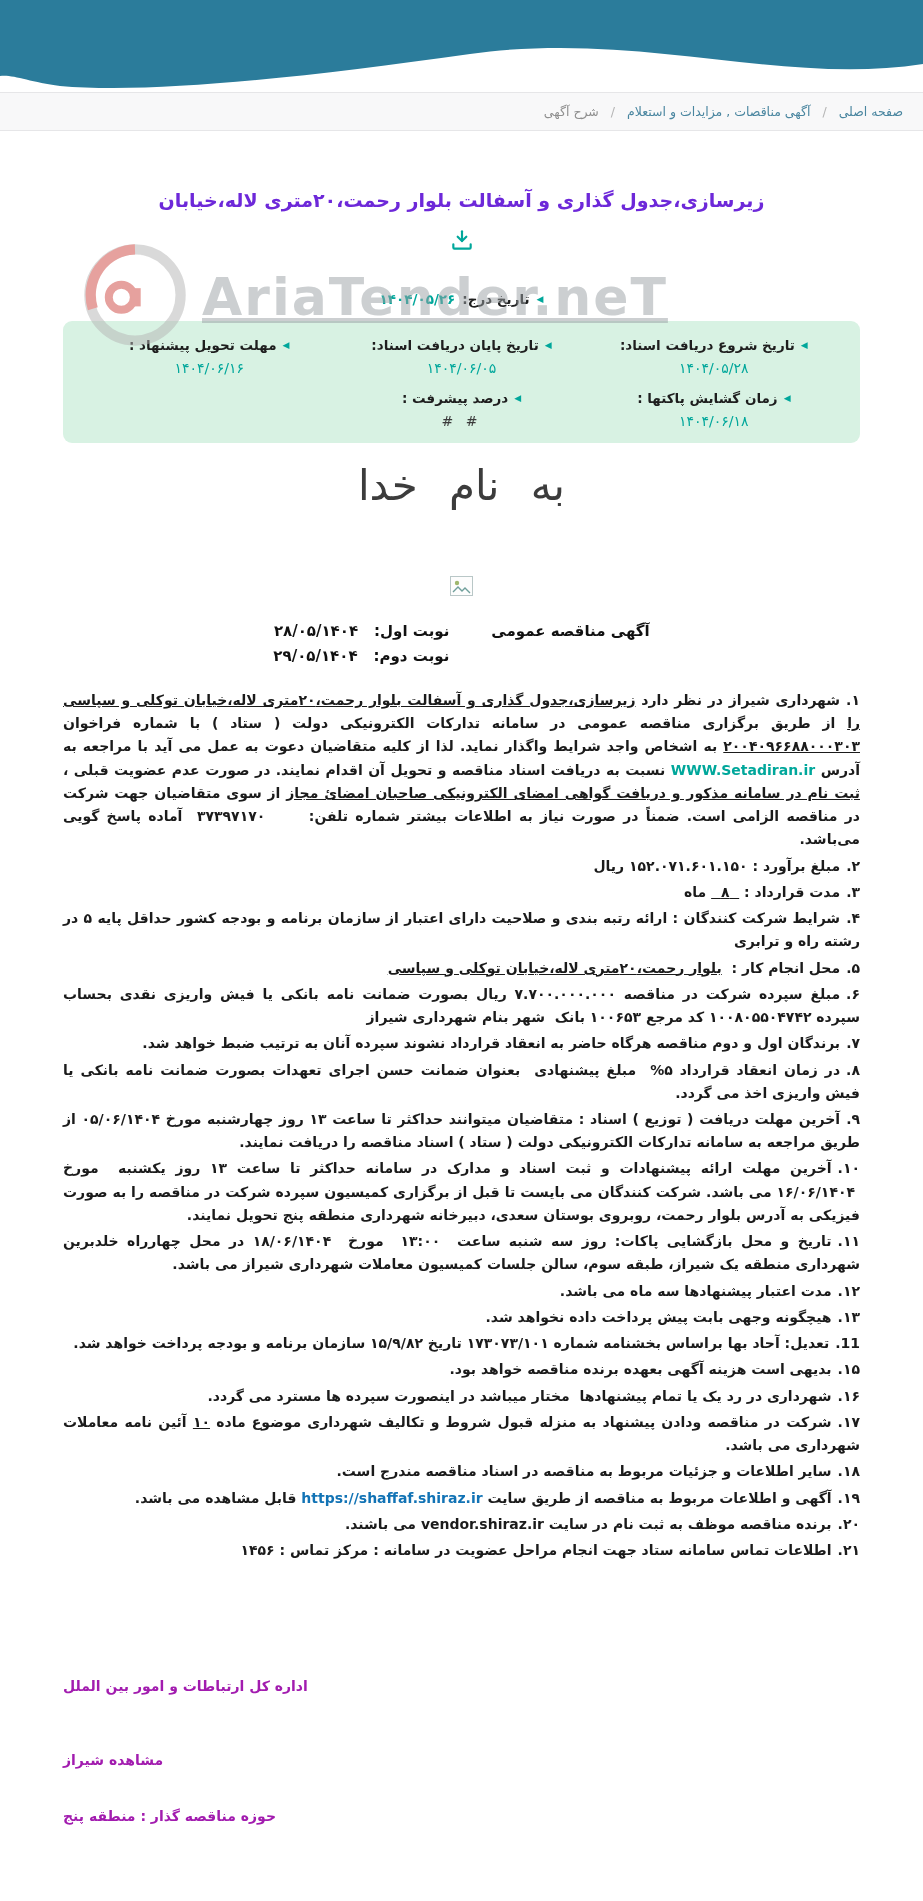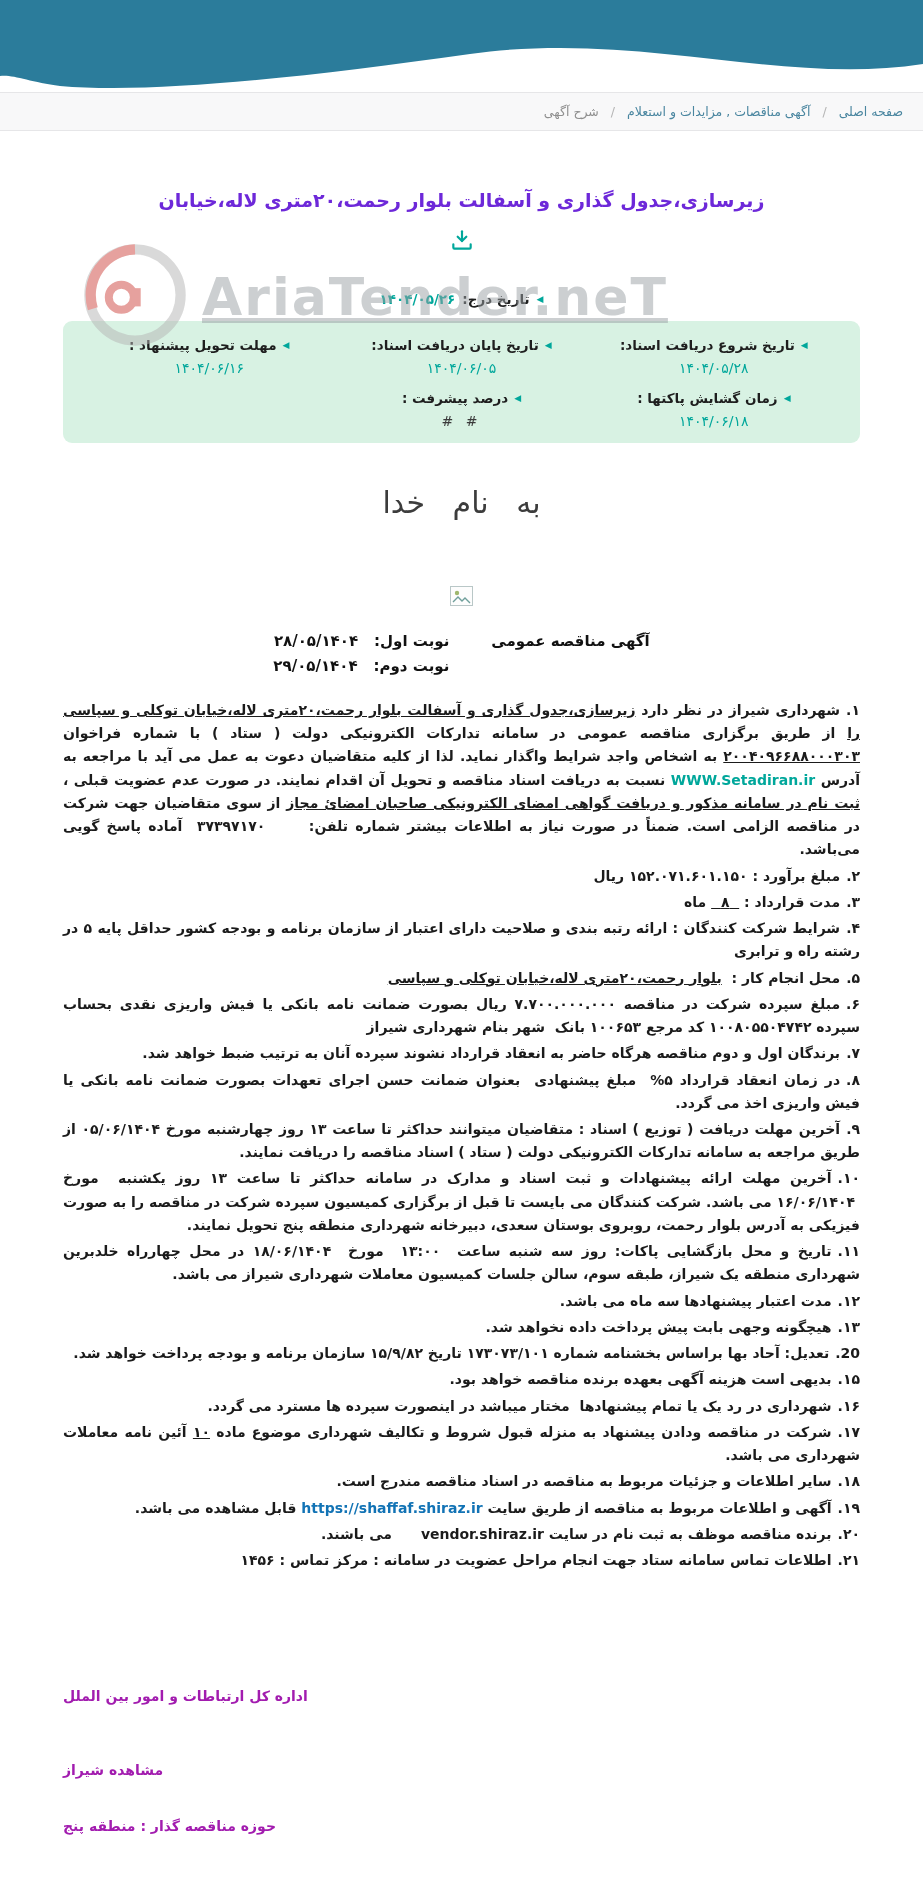--- a/index.html
+++ b/index.html
@@ -32,37 +32,37 @@
   .val { color:#00a79b; font-weight:bold; }
 
   .metabox { direction:rtl; background:#d8f2e3; border-radius:9px; margin-top:14px;
              padding:16px 20px 14px; display:grid; grid-template-columns:1fr 1fr 1fr; row-gap:14px; }
   .mcell { text-align:center; }
   .mlabel { display:flex; justify-content:center; align-items:center; gap:6px; font-size:13.5px;
             font-weight:bold; color:#1e1e1e; }
   .mval { margin-top:7px; color:#00a79b; font-weight:normal; font-size:14px; }
   .mval.dark { color:#3a3a3a; letter-spacing:4px; }
 
-  .bismillah { direction:rtl; text-align:center; font-size:30px; color:#3c3c3c; margin-top:42px;
+  .bismillah { direction:rtl; text-align:center; font-size:42px; color:#3c3c3c; margin-top:18px;
                letter-spacing:2px; word-spacing:18px; }
 
   .brokenimg { display:flex; justify-content:center; margin-top:66px; }
 
   .nh { direction:rtl; display:grid; grid-template-columns:auto auto; column-gap:42px; row-gap:7px;
         justify-content:center; margin-top:26px; font-size:15px; font-weight:bold; color:#111; }
   .nh .pair { display:flex; gap:16px; }
 
   .items { direction:rtl; margin-top:24px; font-size:14px; font-weight:bold; color:#1b1b1b;
            line-height:1.66; text-align:justify; }
   .item { margin-bottom:3px; }
   .num { margin-left:6px; }
   .u { text-decoration:underline; }
   .lnk-teal { color:#00a79b; cursor:pointer; }
   .lnk-blue { color:#1273b5; cursor:pointer; }
-  .lnk-dark { color:#1b1b1b; cursor:pointer;margin-left:24px; }
+  .lnk-dark { color:#1b1b1b; cursor:pointer; }
 
   .sig { direction:rtl; text-align:left; font-size:14px; font-weight:bold; color:#a21caf; margin-top:116px; }
   .sig1 { margin-bottom:58px; }
   .sig2 { margin-bottom:40px; }
 
   .files { direction:rtl; border-collapse:collapse; width:455px; margin-top:92px; }
   .files th { border:1px solid #d9d9d9; background:#f7f7f7; padding:11px 8px; font-size:13.5px;
               font-weight:bold; color:#333; width:50%; }
 
   
@@ -195,21 +195,21 @@
       <div class="item"><span class="num">۹.</span><span>آخرین مهلت دریافت ( توزیع ) اسناد : متقاضیان میتوانند حداکثر تا ساعت ۱۳ روز چهارشنبه مورخ ۰۵/۰۶/۱۴۰۴ از طریق مراجعه به سامانه تدارکات الکترونیکی دولت ( ستاد ) اسناد مناقصه را دریافت نمایند.</span></div>
 
       <div class="item"><span class="num">۱۰.</span><span>آخرین مهلت ارائه پیشنهادات و ثبت اسناد و مدارک در سامانه حداکثر تا ساعت ۱۳ روز یکشنبه &nbsp;مورخ &nbsp;۱۶/۰۶/۱۴۰۴ می باشد. شرکت کنندگان می بایست تا قبل از برگزاری کمیسیون سپرده شرکت در مناقصه را به صورت فیزیکی به آدرس بلوار رحمت، روبروی بوستان سعدی، دبیرخانه شهرداری منطقه پنج تحویل نمایند.</span></div>
 
       <div class="item"><span class="num">۱۱.</span><span>تاریخ و محل بازگشایی پاکات: روز سه شنبه ساعت &nbsp;۱۳:۰۰ &nbsp;مورخ &nbsp;۱۸/۰۶/۱۴۰۴ در محل چهارراه خلدبرین شهرداری منطقه یک شیراز، طبقه سوم، سالن جلسات کمیسیون معاملات شهرداری شیراز می باشد.</span></div>
 
       <div class="item"><span class="num">۱۲.</span><span>مدت اعتبار پیشنهادها سه ماه می باشد.</span></div>
 
       <div class="item"><span class="num">۱۳.</span><span>هیچگونه وجهی بابت پیش پرداخت داده نخواهد شد.</span></div>
 
-      <div class="item"><span class="num">20.</span><span>تعدیل: آحاد بها براساس بخشنامه شماره ۱۷۳۰۷۳/۱۰۱ تاریخ ۱۵/۹/۸۲ سازمان برنامه و بودجه پرداخت خواهد شد.</span></div>
+      <div class="item"><span class="num">11.</span><span>تعدیل: آحاد بها براساس بخشنامه شماره ۱۷۳۰۷۳/۱۰۱ تاریخ ۱۵/۹/۸۲ سازمان برنامه و بودجه پرداخت خواهد شد.</span></div>
 
       <div class="item"><span class="num">۱۵.</span><span>بدیهی است هزینه آگهی بعهده برنده مناقصه خواهد بود.</span></div>
 
       <div class="item"><span class="num">۱۶.</span><span>شهرداری در رد یک یا تمام پیشنهادها &nbsp;مختار میباشد در اینصورت سپرده ها مسترد می گردد.</span></div>
 
       <div class="item"><span class="num">۱۷.</span><span>شرکت در مناقصه ودادن پیشنهاد به منزله قبول شروط و تکالیف شهرداری موضوع ماده </span><span class="u">۱۰</span><span> آئین نامه معاملات شهرداری می باشد.</span></div>
 
       <div class="item"><span class="num">۱۸.</span><span>سایر اطلاعات و جزئیات مربوط به مناقصه در اسناد مناقصه مندرج است.</span></div>
 
       <div class="item"><span class="num">۱۹.</span><span>آگهی و اطلاعات مربوط به مناقصه از طریق سایت </span><span class="lnk-blue">https://shaffaf.shiraz.ir</span><span> قابل مشاهده می باشد.</span></div>

